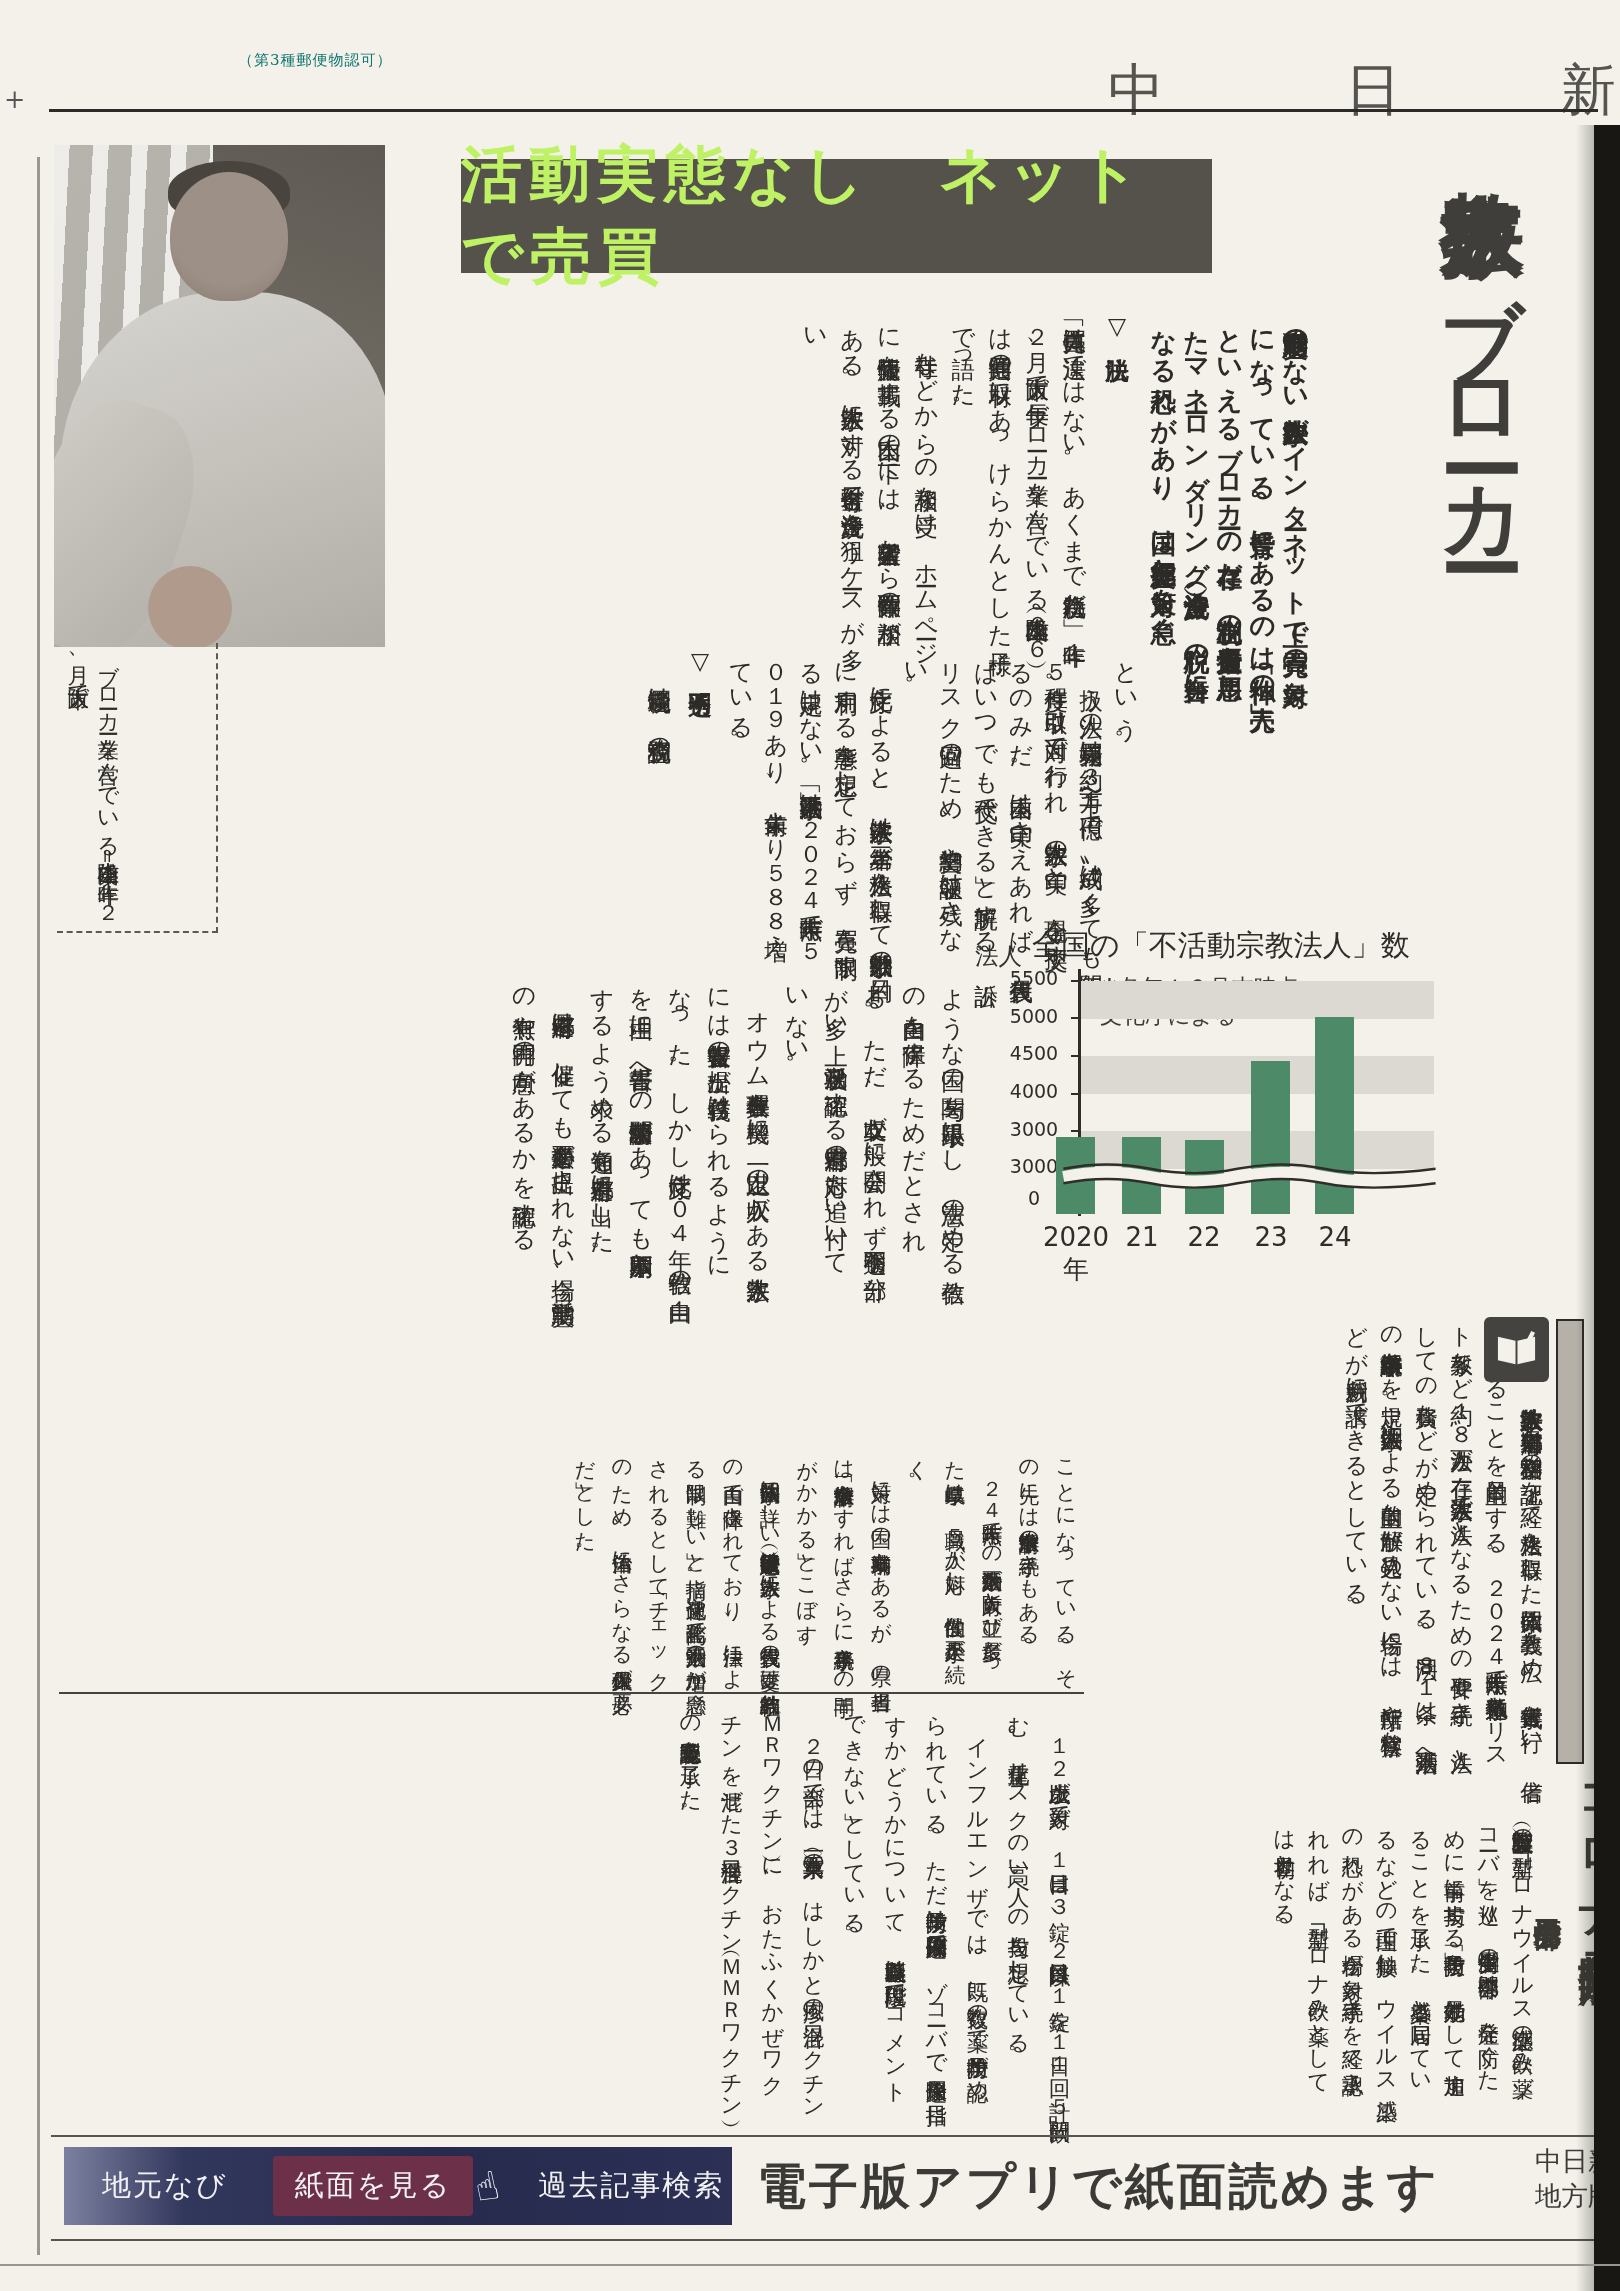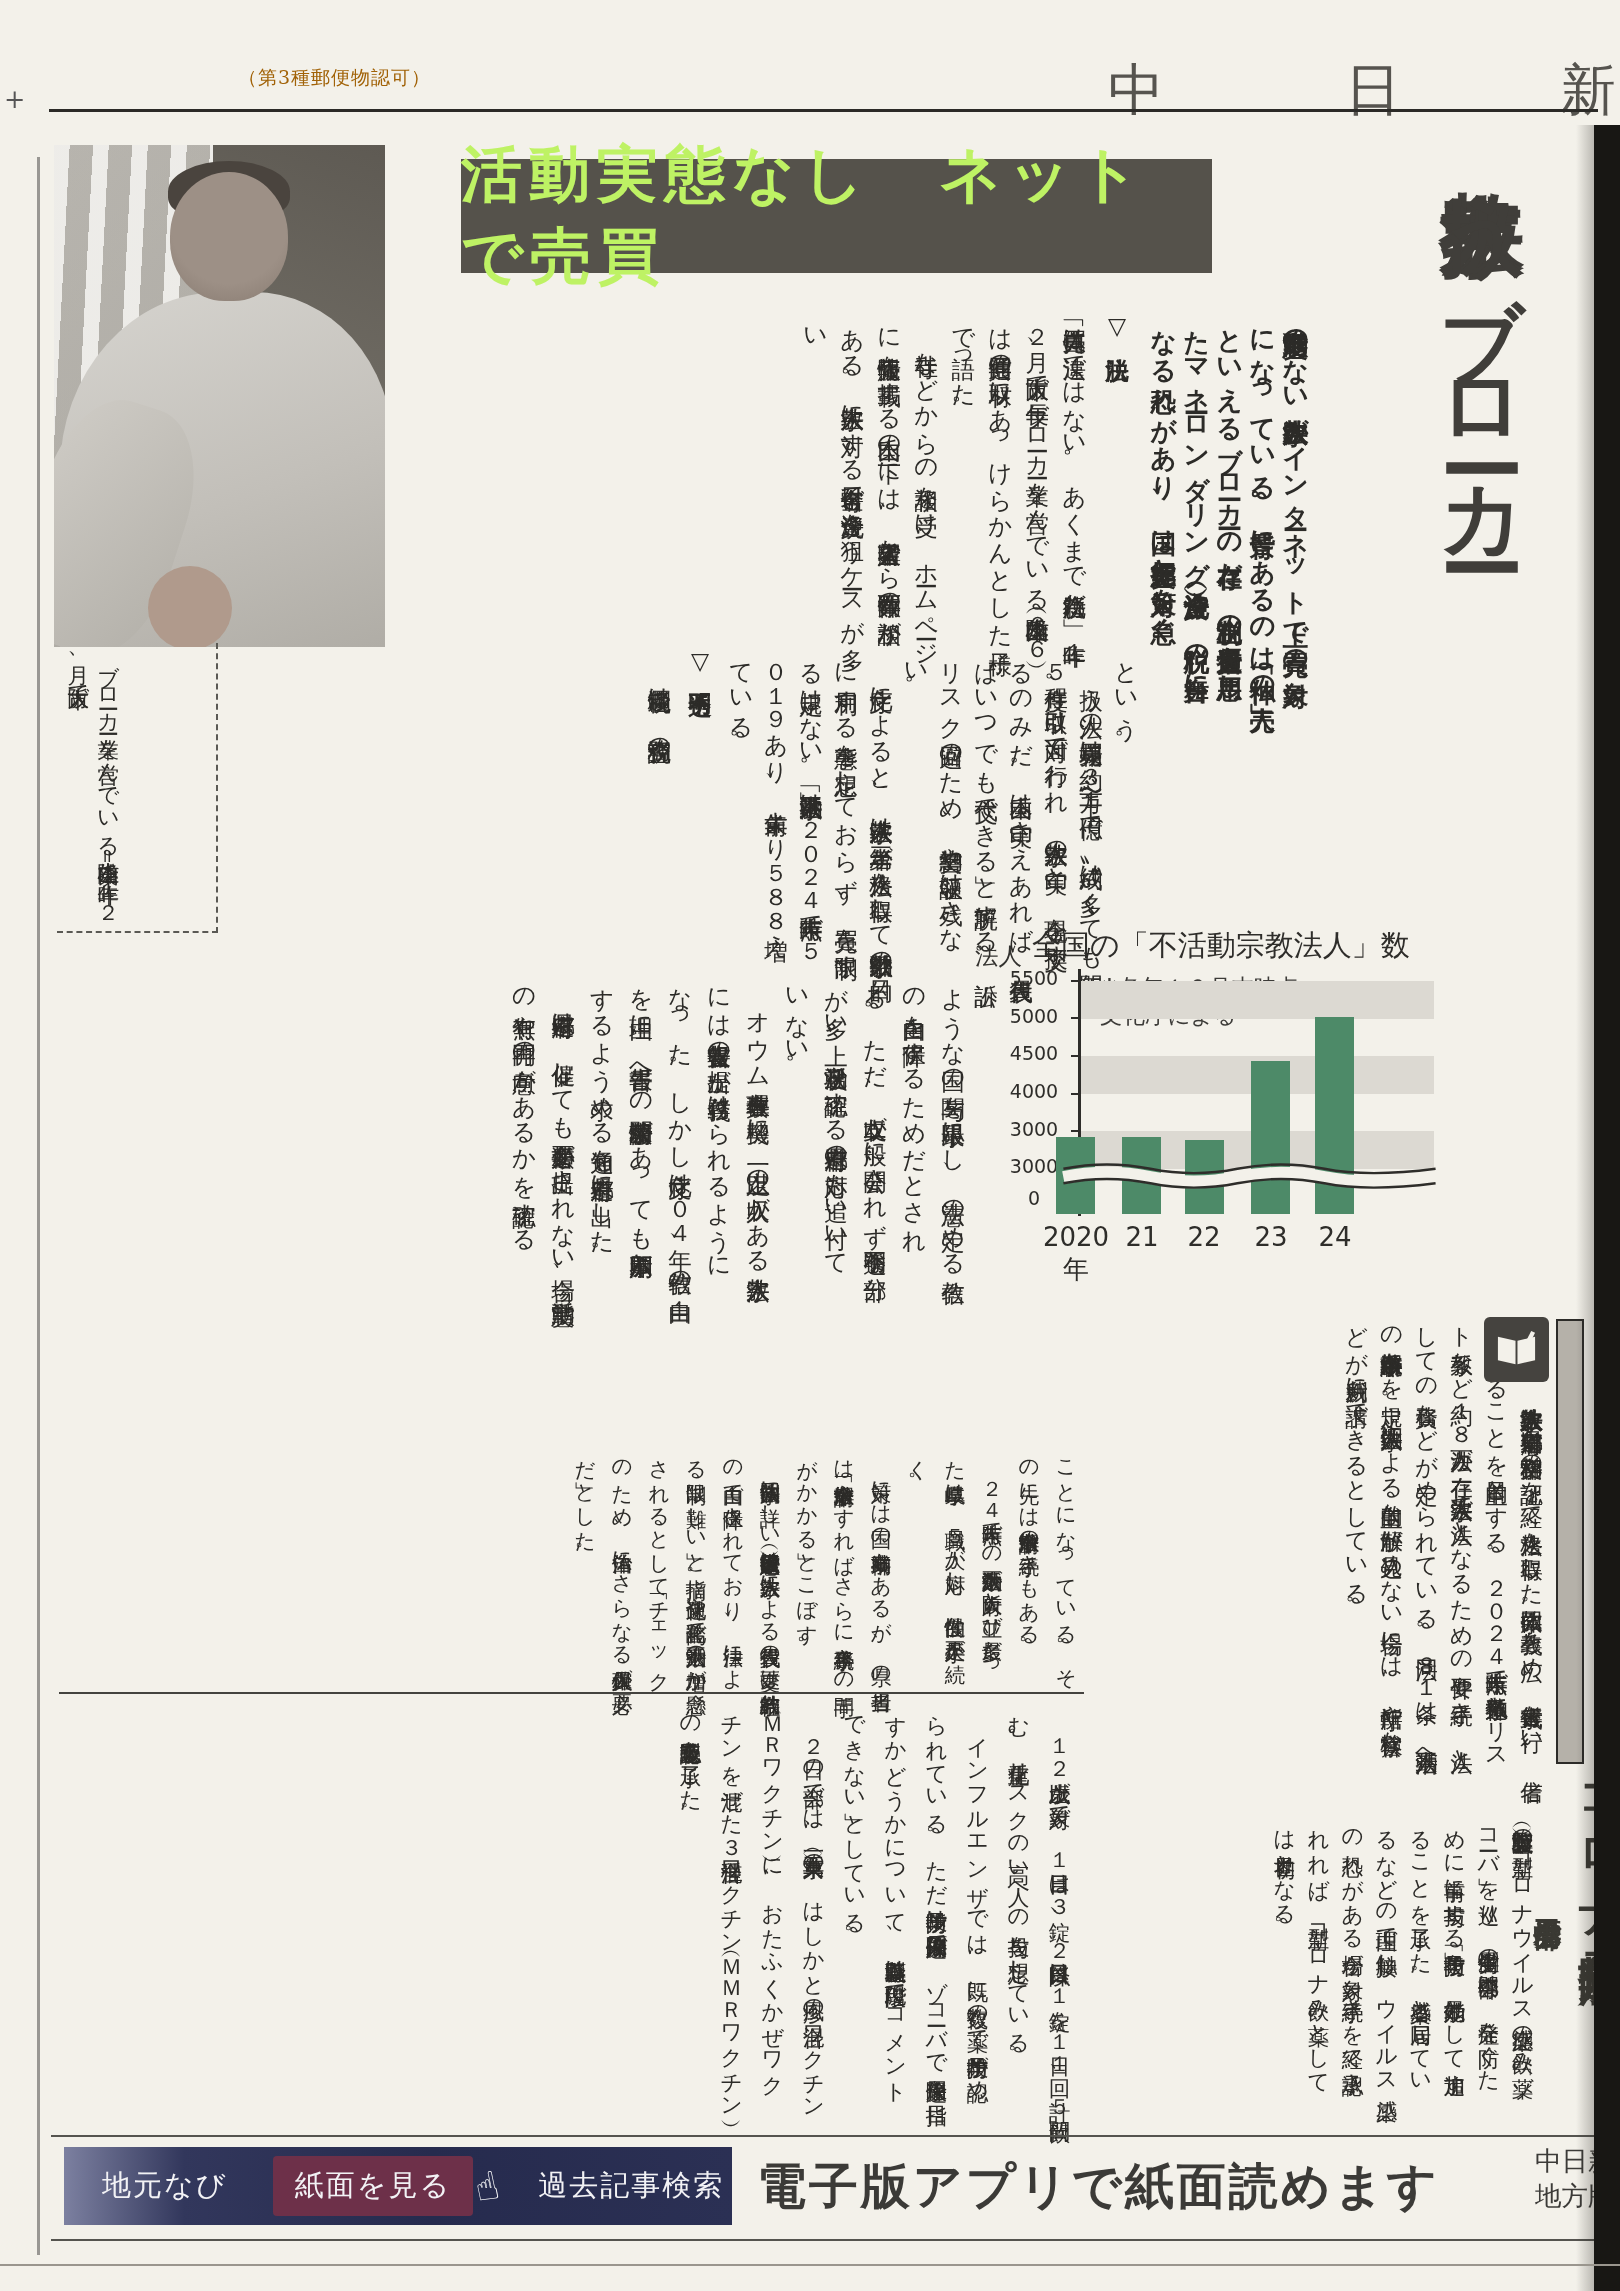--- a/index.html
+++ b/index.html
@@ -1,21 +1,21 @@
 <!DOCTYPE html>
 <html><head>
 <meta charset="utf-8">
 <style>
   html,body{margin:0;padding:0;background:#888;}
   .page{position:relative;width:1620px;height:2292px;background:#f3f1ea;overflow:hidden;
         font-family:"DejaVu Serif","Liberation Serif",serif;color:#2c2b28;}
   .v{writing-mode:vertical-rl;text-orientation:mixed;}
   
   .reg-mark{position:absolute;left:3.9px;top:84px;font-size:25.5px;color:#555;}
-  .postal{position:absolute;left:238px;top:65px;font-size:19px;color:#a16207;letter-spacing:1px;}
+  .postal{position:absolute;left:238px;top:51px;font-size:15px;color:#0f766e;letter-spacing:1px;}
   .masthead-char{position:absolute;top:53px;font-size:56px;color:#56544f;font-weight:400;}
   .top-rule{position:absolute;left:49px;top:109px;width:1549px;height:2.9px;background:#2b2a27;}
   
   .headline-v{position:absolute;left:1419px;top:123px;height:951px;width:129px;
       font-size:84px;font-weight:bold;color:#403e3a;letter-spacing:2px;line-height:129px;}
   
   .banner{position:absolute;left:461px;top:159px;width:751px;height:114px;background:#55524b;
       color:#bef264;font-family:"DejaVu Sans","Liberation Sans",sans-serif;font-weight:bold;
       font-size:61px;display:flex;align-items:center;justify-content:center;letter-spacing:6.9px;}
   

